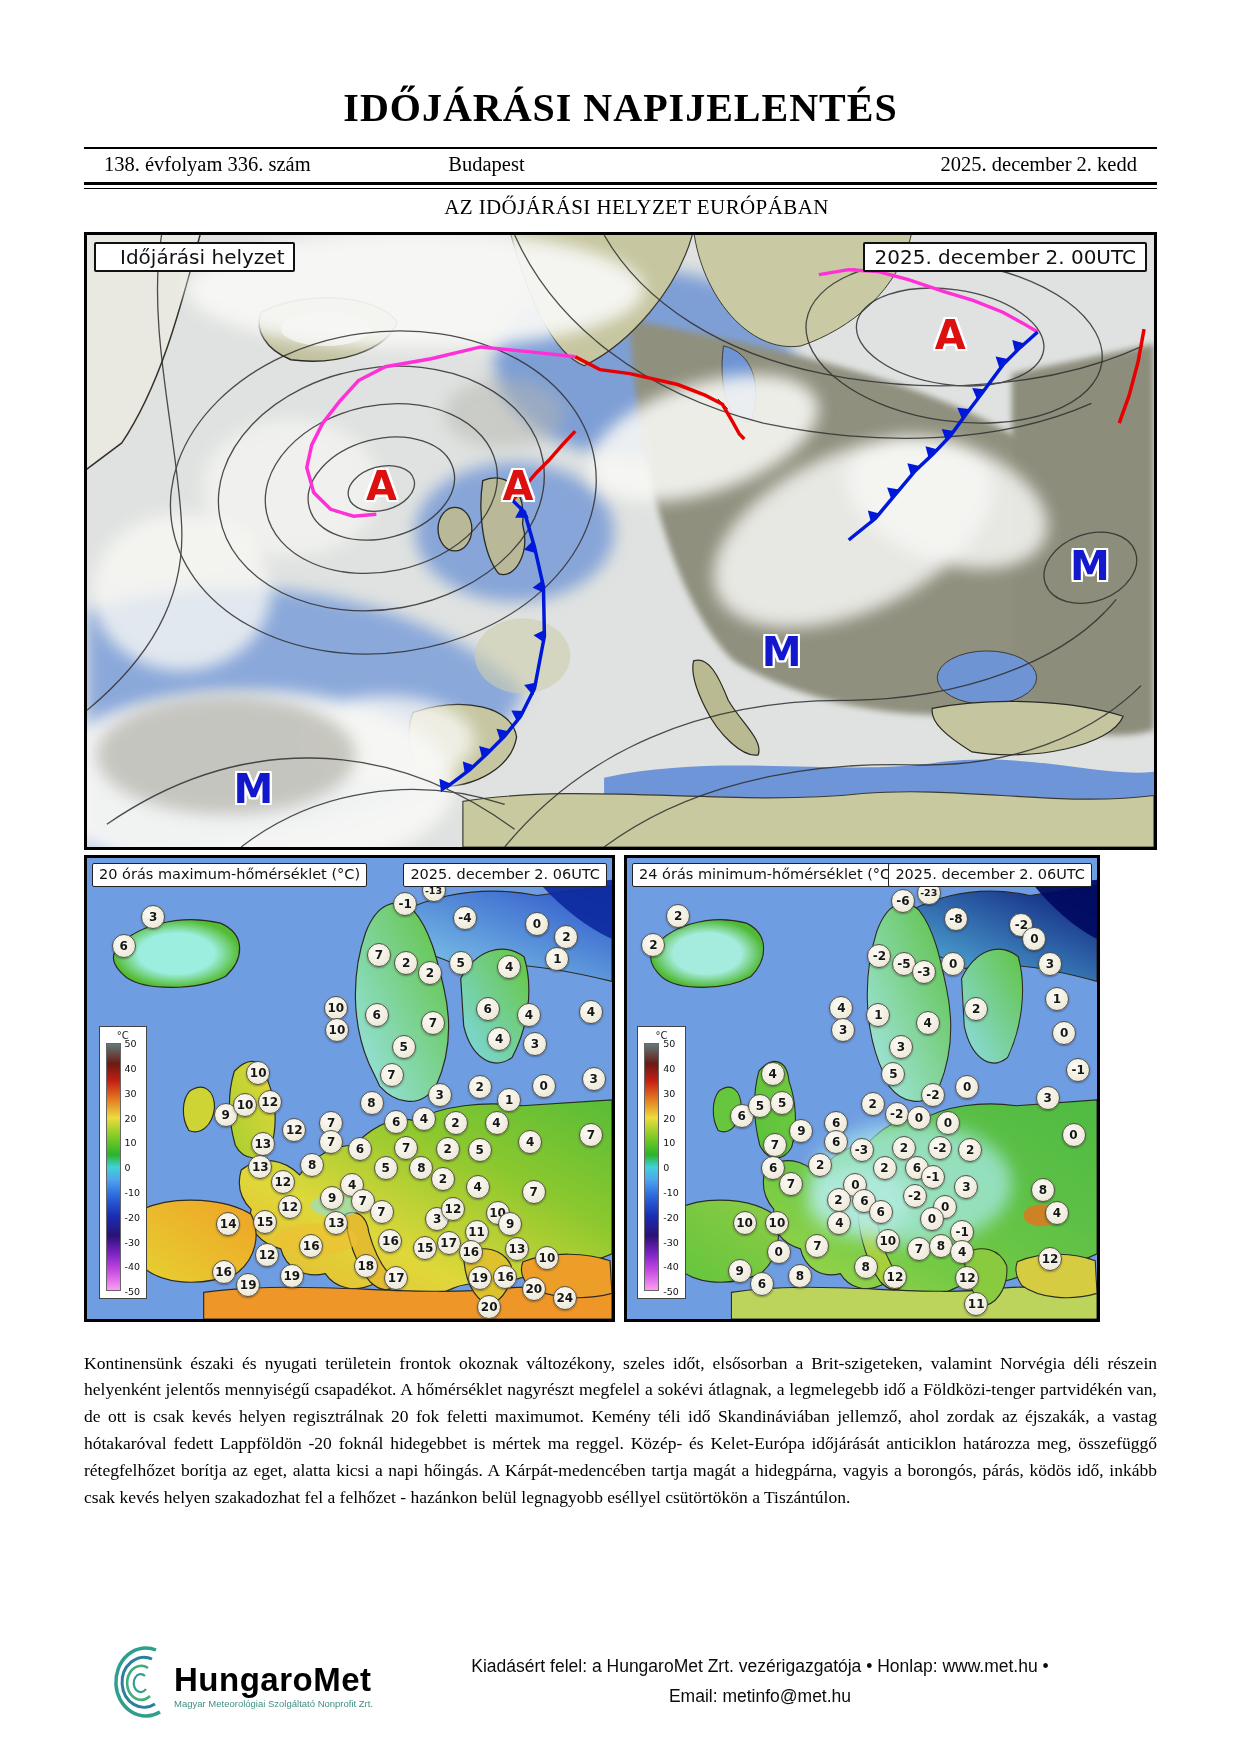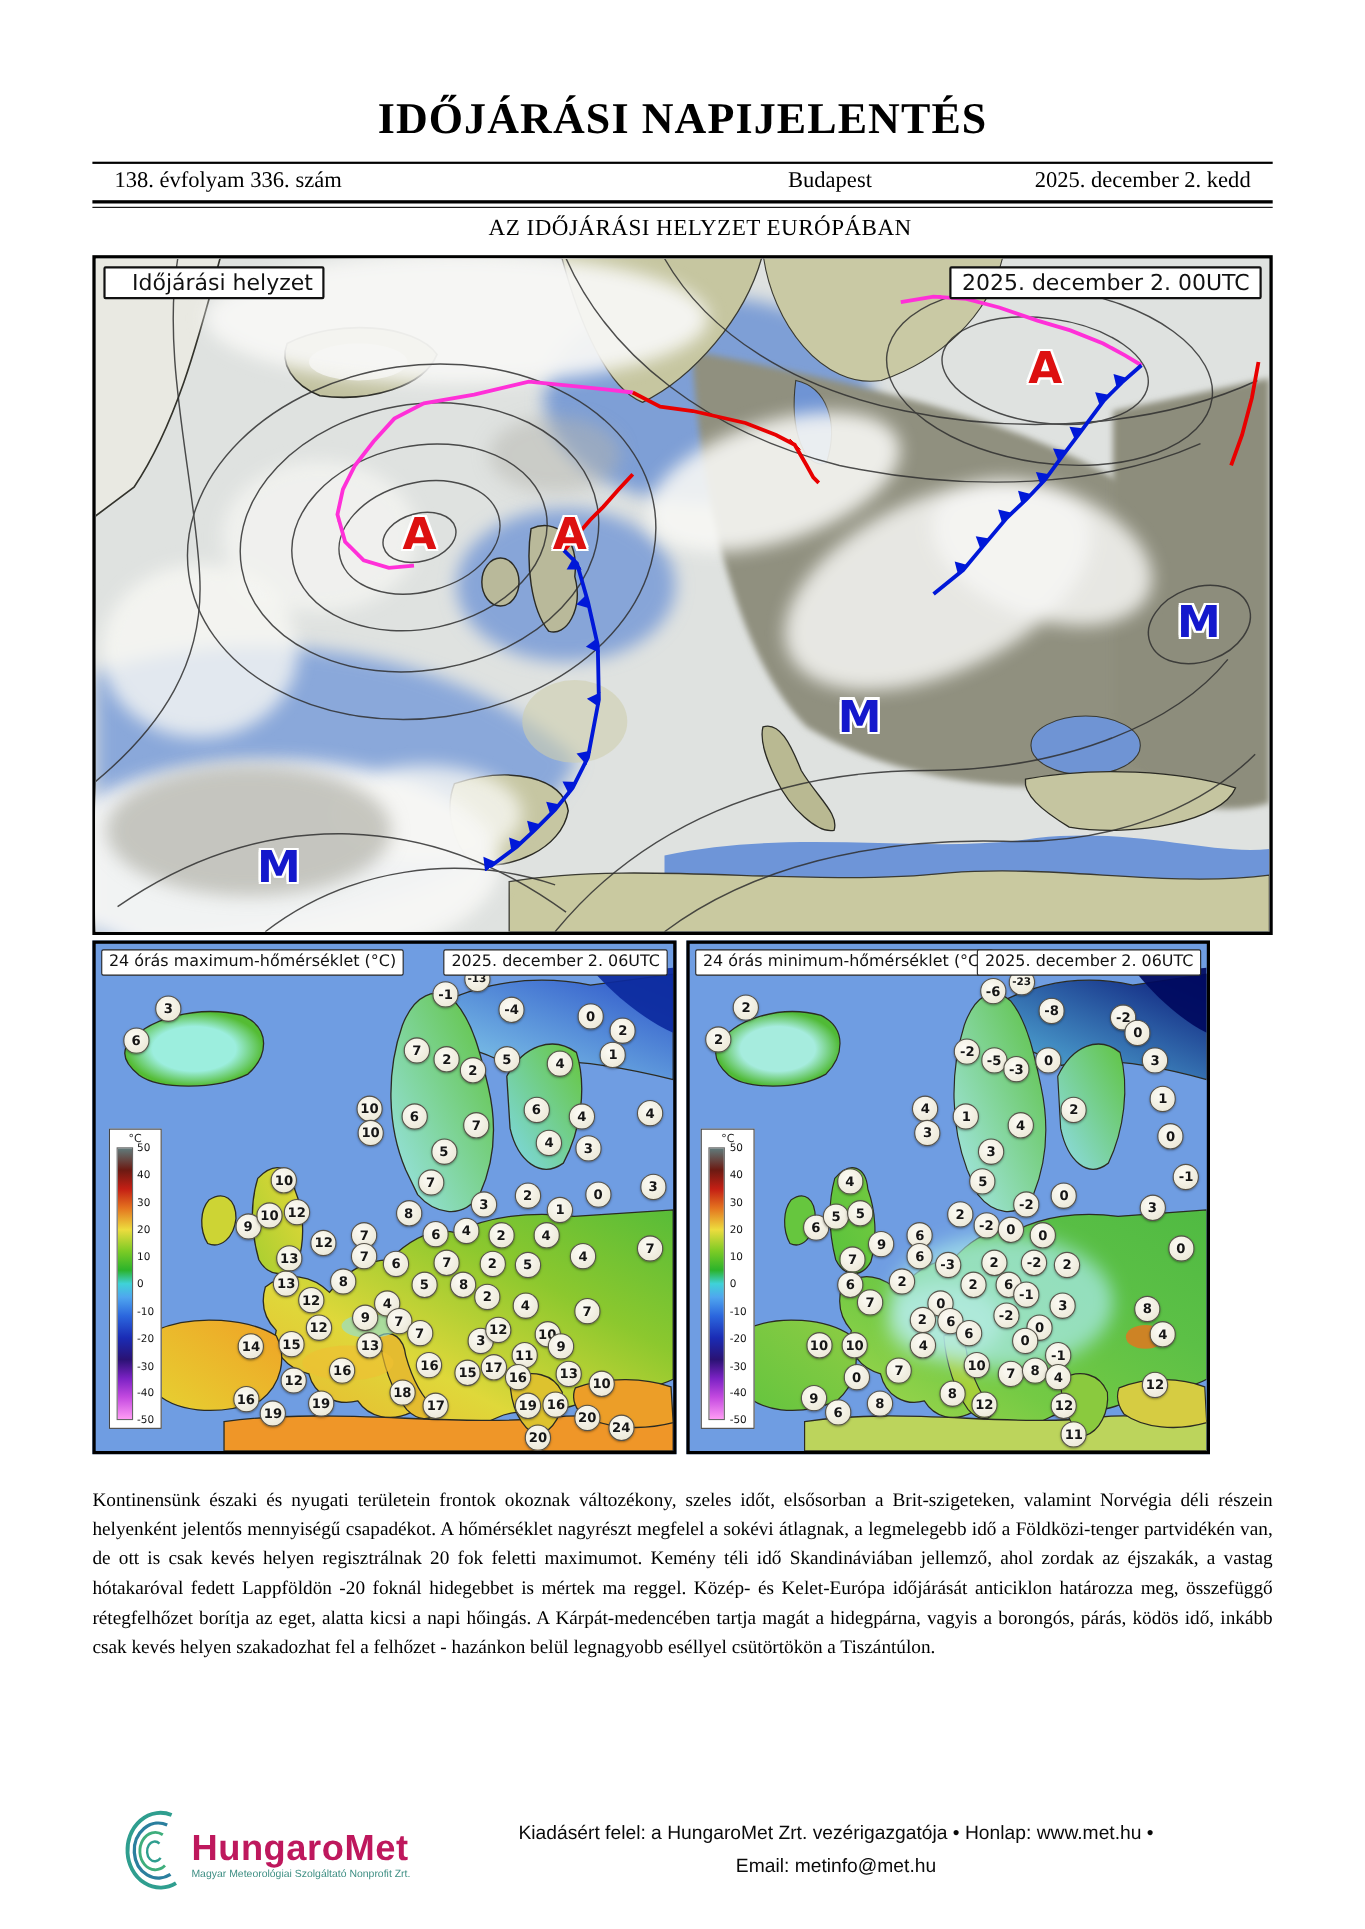--- a/index.html
+++ b/index.html
@@ -6,21 +6,21 @@
   .page{position:relative;width:1241px;height:1754px;margin:0 auto;background:#ffffff;
         font-family:"Liberation Serif",serif;color:#000;overflow:hidden;}
 
   
   .title{position:absolute;top:84px;left:0;width:100%;text-align:center;
          font-size:40px;font-weight:bold;letter-spacing:1px;}
   .meta-band{position:absolute;left:84px;top:147px;width:1073px;border-top:2.5px solid #000;}
   .meta-row{display:flex;align-items:baseline;padding:4px 20px 6px 20px;font-size:20.5px;}
   .meta-row span{flex:1;}
   .meta-left{text-align:left;}
-  .meta-center{text-align:right;}
+  .meta-center{text-align:left;}
   .meta-right{text-align:right;}
   .double-rule{height:3px;border-top:3px solid #000;border-bottom:1.5px solid #000;}
   .section-title{position:absolute;top:195px;left:16px;width:100%;text-align:center;
                  font-size:21px;letter-spacing:.4px;}
 
   
   .syn{position:absolute;left:84px;top:232px;width:1073px;height:618px;
        border:3px solid #000;box-sizing:border-box;overflow:hidden;background:#dfe2e0;}
   .syn svg{position:absolute;left:0;top:0;width:100%;height:100%;}
   .map-box{position:absolute;background:#fff;border:2px solid #111;border-radius:2px;
@@ -62,21 +62,21 @@
        #7b22c4 85%, #c44ae0 92%, #ff9bf5 100%);}
   .scale-ticks{display:flex;flex-direction:column;justify-content:space-between;
                height:248px;font-size:9.5px;color:#111;line-height:0;margin:1px 0;}
 
   
   .summary{position:absolute;left:84px;top:1332px;width:1073px;font-size:17.5px;
            line-height:1.54;text-align:justify;}
   .logo{position:absolute;left:106px;top:1642px;display:flex;align-items:center;gap:4px;}
   .logo-texts{display:flex;flex-direction:column;}
   .logo-name{font-family:"Liberation Sans",sans-serif;font-weight:bold;font-size:33px;
-             color:#be185d;letter-spacing:.5px;line-height:1.05;}
+             color:#000000;letter-spacing:.5px;line-height:1.05;}
   .logo-sub{font-family:"Liberation Sans",sans-serif;font-size:9.5px;color:#3f8f84;margin-top:0;}
   .footer-text{position:absolute;left:390px;top:1652px;width:740px;text-align:center;
                font-family:"Liberation Sans",sans-serif;font-size:17.5px;line-height:1.7;color:#0a0a0a;}
 </style>
 </head>
 <body>
 
 <div class="page">
 
   <div class="title">IDŐJÁRÁSI NAPIJELENTÉS</div>
@@ -238,21 +238,21 @@
     <path d="M104,236 C118,227 129,235 129,253 C127,271 115,281 103,276 C95,263 96,245 104,236 Z" fill="#cdd434" stroke="#2b2b22" stroke-width="1.2"></path>
     <path d="M55,356 C92,340 142,346 166,361 C176,381 171,406 151,421 C111,436 71,431 53,411 C46,391 48,371 55,356 Z" fill="url(#mxib)" stroke="#2b2b22" stroke-width="1.2"></path>
     <path d="M118,440 C220,426 330,446 420,436 C470,431 510,443 531,439 L531,467 L118,467 Z" fill="#ef9628" stroke="#2b2b22" stroke-width="1.2"></path>
     <path d="M261,361 C273,355 283,363 285,379 C291,401 301,419 313,429 C309,441 296,439 286,429 C273,413 263,386 261,361 Z" fill="#e4bc30" stroke="#2b2b22" stroke-width="1.2"></path>
     <path d="M381,401 C401,391 421,396 429,413 C431,431 421,449 406,453 C391,446 381,426 381,401 Z" fill="#ddc22e" stroke="#2b2b22" stroke-width="1.2"></path>
     <path d="M441,409 C471,398 506,400 529,408 L531,441 C500,449 466,446 446,433 C439,424 438,416 441,409 Z" fill="#ec9e28" stroke="#2b2b22" stroke-width="1.2"></path>
     <path d="M28,95 C45,68 95,56 135,66 C162,78 158,104 140,120 C110,135 58,134 40,121 C30,113 24,104 28,95 Z" fill="url(#mxice)" stroke="#2b2b22" stroke-width="1.2"></path>
     <ellipse cx="232" cy="386" rx="42" ry="16" fill="#eec032" opacity=".65"></ellipse>
        <ellipse cx="252" cy="352" rx="26" ry="11" fill="#8ee0e0" opacity=".6"></ellipse>
   </svg>
-    <div class="temp-box tl">24 órás maximum-hőmérséklet (°C)</div>
+    <div class="temp-box tl">20 órás maximum-hőmérséklet (°C)</div>
     <div class="temp-box tr">2025. december 2. 06UTC</div>
     <div class="scale">
       <div class="scale-unit">°C</div>
       <div class="scale-body">
         <div class="scale-bar"></div>
         <div class="scale-ticks">
             <span>50</span>
             <span>40</span>
             <span>30</span>
             <span>20</span>

